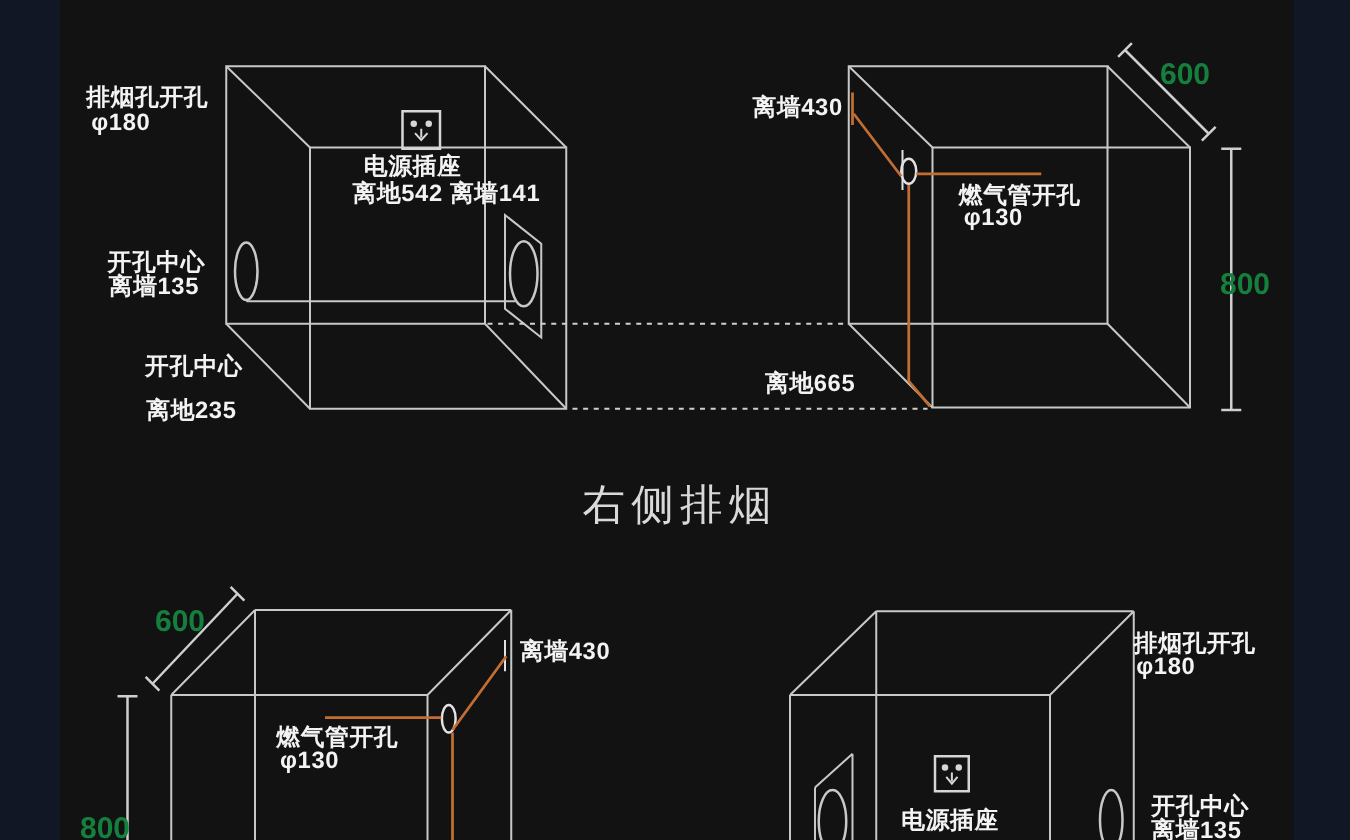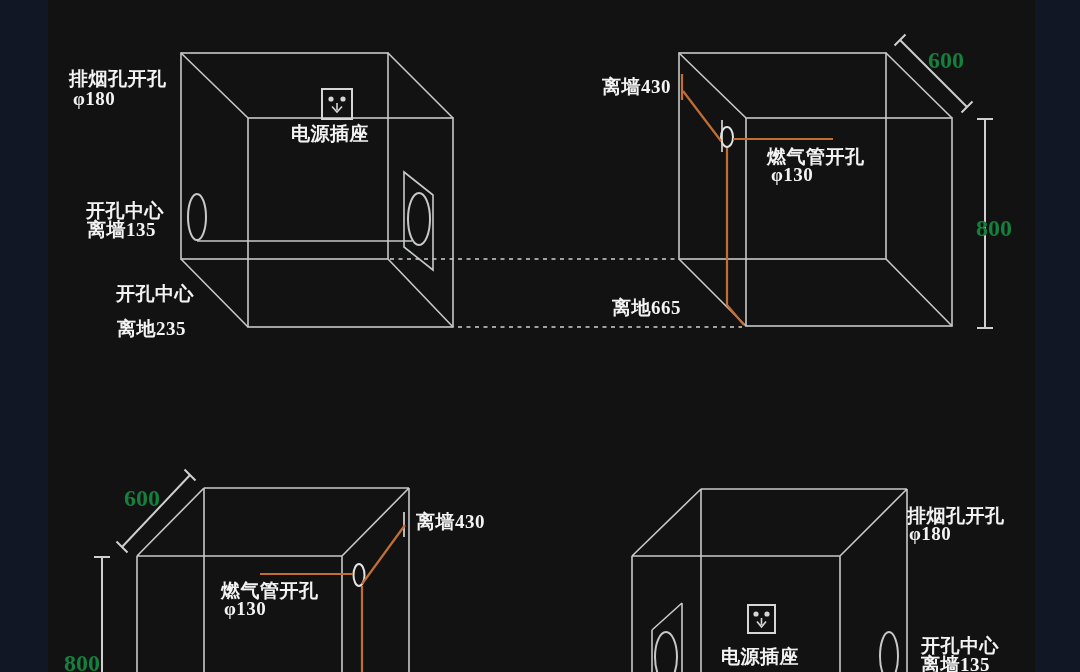--- a/index.html
+++ b/index.html
@@ -1,17 +1,17 @@
 <!DOCTYPE html>
 <html><head>
 <meta charset="utf-8">
 <style>
   html,body{margin:0;padding:0;background:#121726;}
   #stage{position:relative;width:1044px;height:672px;overflow:hidden;
-         font-family:Liberation Serif, serif;}
+         font-family:Liberation Sans, sans-serif;}
   #canvas{position:absolute;left:48px;top:0;width:987px;height:672px;background:#121212;}
   #wires{position:absolute;left:0;top:0;}
   .lb{position:absolute;color:#f3f3f3;font-weight:bold;font-size:19px;
       letter-spacing:0.5px;line-height:1;white-space:nowrap;}
   .num{position:absolute;color:#15803d;font-weight:bold;font-size:24px;
       line-height:1;white-space:nowrap;}
   .title{position:absolute;color:#d9d9d9;font-weight:500;font-size:34px;
       letter-spacing:5px;line-height:1;white-space:nowrap;}
 </style>
 </head>
@@ -81,32 +81,34 @@
       <rect x="748" y="605" width="27" height="28"></rect>
       <circle cx="756" cy="614" r="1.6" fill="#d6d6d6"></circle>
       <circle cx="767" cy="614" r="1.6" fill="#d6d6d6"></circle>
       <path d="M761.5,618 L761.5,625 M757,621.5 L761.5,627 L766,621.5" stroke-width="1.6"></path>
     </g>
   </svg>
 
   <div class="lb" style="left:69px;top:69px">排烟孔开孔</div>
   <div class="lb" style="left:73px;top:89px">φ180</div>
   <div class="lb" style="left:291px;top:124px">电源插座</div>
+  <div class="lb" style="left:282px;top:146px">离地542 离墙141</div>
   <div class="lb" style="left:86px;top:201px">开孔中心</div>
   <div class="lb" style="left:87px;top:220px">离墙135</div>
   <div class="lb" style="left:116px;top:284px">开孔中心</div>
   <div class="lb" style="left:117px;top:319px">离地235</div>
 
   <div class="lb" style="left:602px;top:77px">离墙430</div>
   <div class="lb" style="left:767px;top:147px">燃气管开孔</div>
   <div class="lb" style="left:771px;top:165px">φ130</div>
   <div class="lb" style="left:612px;top:298px">离地665</div>
   <div class="num" style="left:928px;top:48px">600</div>
   <div class="num" style="left:976px;top:216px">800</div>
 
+  <div class="title" style="left:466px;top:387px">右侧排烟</div>
 
   <div class="num" style="left:124px;top:486px">600</div>
   <div class="lb" style="left:416px;top:512px">离墙430</div>
   <div class="lb" style="left:221px;top:581px">燃气管开孔</div>
   <div class="lb" style="left:224px;top:599px">φ130</div>
   <div class="num" style="left:64px;top:651px">800</div>
 
   <div class="lb" style="left:907px;top:506px">排烟孔开孔</div>
   <div class="lb" style="left:909px;top:524px">φ180</div>
   <div class="lb" style="left:721px;top:647px">电源插座</div>

